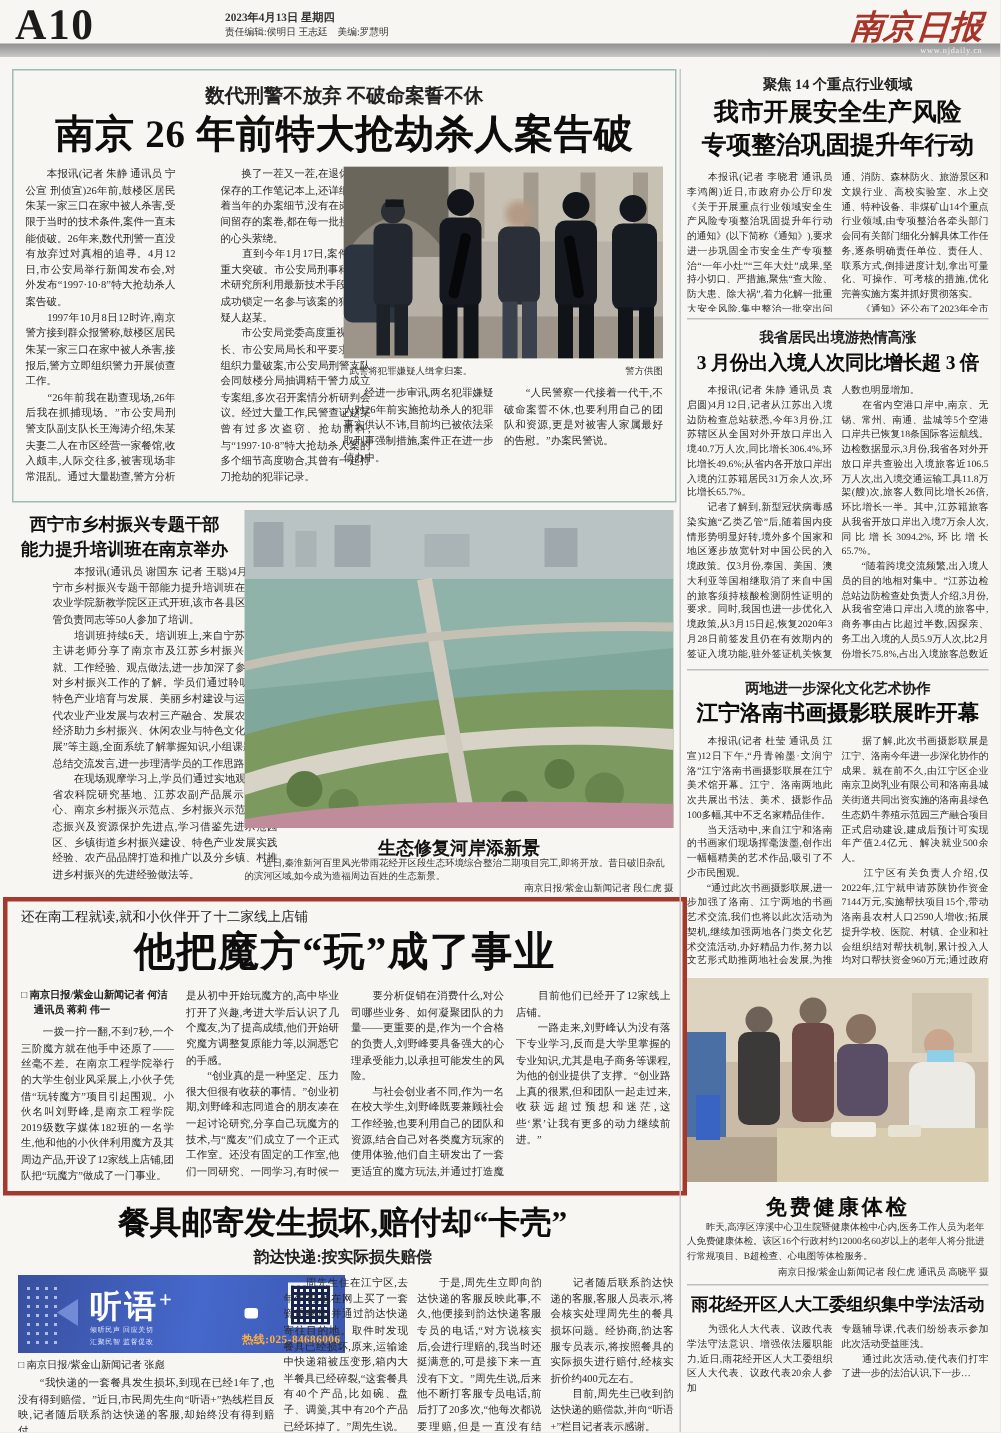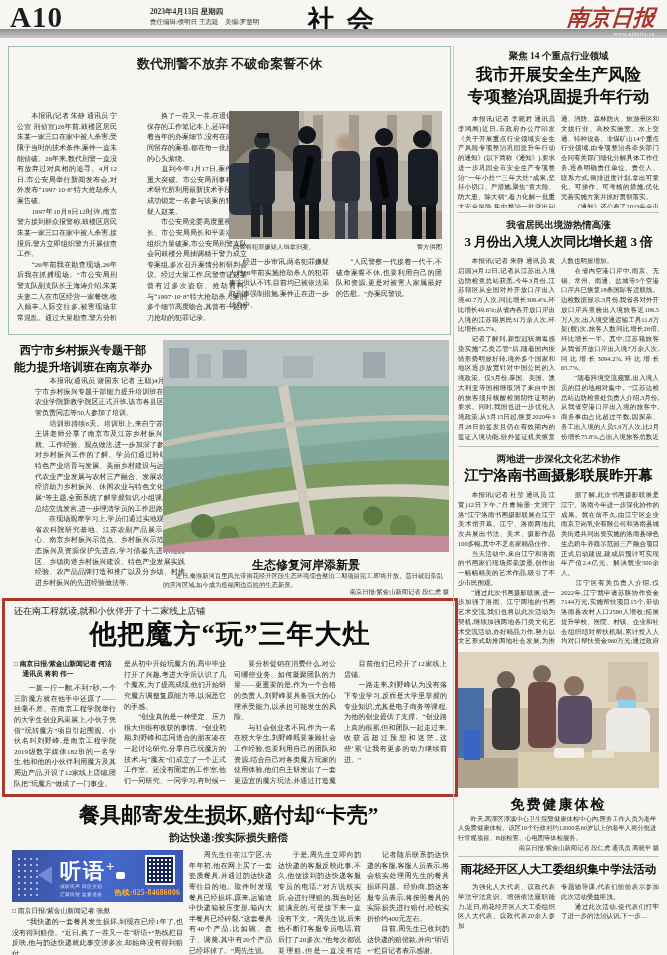--- a/index.html
+++ b/index.html
@@ -31,21 +31,21 @@
   .eco-title{font-size:12px;font-weight:bold;color:#111;}
   
   .red-box{border:3px solid #a5392c;background:rgba(255,255,255,0);}
   .cube-kicker{font-size:9px;color:#222;}
   .cube-title{font-size:27px;font-weight:bold;color:#0d0d0d;letter-spacing:1px;}
   .byline{font-size:6.8px;font-weight:bold;color:#222;line-height:1.5;}
   
   .tw-title{font-size:21px;font-weight:bold;color:#0d0d0d;}
   .tw-sub{font-size:10.5px;font-weight:bold;color:#222;}
   
-  .ad{background:linear-gradient(100deg,#38509f,#4668cc 55%,#3b57ae);overflow:hidden;}
+  .ad{background:linear-gradient(100deg,#38509f,#4668cc 55%,#3b57ae);overflow:hidden;padding-left:47px;}
   .ad-dots{background-image:radial-gradient(#cdd6f3 1px,transparent 1.2px);
            background-size:6px 6px;opacity:.8;}
   .ad-tri{width:0;height:0;border-top:9px solid transparent;border-bottom:9px solid transparent;
           border-right:14px solid #7d93dd;opacity:.85;}
   .ad-brand{font-size:21px;font-weight:bold;color:#fff;letter-spacing:2px;
             font-family:"Liberation Sans",sans-serif;}
   .ad-plus{font-size:15px;font-weight:bold;color:#fff;vertical-align:7px;}
   .ad-slogan{font-size:4.6px;color:#dfe6fb;line-height:1.7;letter-spacing:.5px;}
   .ad-hot{font-size:7.5px;font-weight:bold;color:#ffb03a;letter-spacing:.3px;}
   .ad-qr{background:
@@ -70,27 +70,27 @@
 </head>
 <body>
 
 <div id="page">
 
   <div class="abs pageno" style="left:10px;top:1px;">A10</div>
   <div class="abs hdr-info" style="left:150px;top:6px;">
     <div class="d">2023年4月13日 星期四</div>
     <div>责任编辑:侯明日 王志廷　美编:罗慧明</div>
   </div>
-  <div class="abs section-title center" style="left:277px;top:2px;width:140px;">社会</div>
   <div class="abs masthead" style="right:12px;top:3px;">南京日报</div>
   <div class="abs hdr-bar" style="left:0;top:29px;width:667px;height:9px;"></div>
   <div class="abs hdr-site" style="right:12px;top:30.5px;">www.njdaily.cn</div>
 
   <div class="abs main-box" style="left:8px;top:46px;width:441px;height:287px;">
     <div class="abs kicker center" style="left:0;top:8px;width:100%;">数代刑警不放弃 不破命案誓不休</div>
+    <div class="abs main-title center" style="left:0;top:25px;width:100%;">南京 26 年前特大抢劫杀人案告破</div>
     <div class="abs body-text" style="left:8px;top:64px;width:100px;height:214px;">　　本报讯(记者 朱静 通讯员 宁公宣 刑侦宣)26年前,鼓楼区居民朱某一家三口在家中被人杀害,受限于当时的技术条件,案件一直未能侦破。26年来,数代刑警一直没有放弃过对真相的追寻。4月12日,市公安局举行新闻发布会,对外发布“1997·10·8”特大抢劫杀人案告破。
 　　1997年10月8日12时许,南京警方接到群众报警称,鼓楼区居民朱某一家三口在家中被人杀害,接报后,警方立即组织警力开展侦查工作。
 　　“26年前我在勘查现场,26年后我在抓捕现场。”市公安局刑警支队副支队长王海涛介绍,朱某夫妻二人在市区经营一家餐馆,收入颇丰,人际交往多,被害现场非常混乱。通过大量勘查,警方分析这是一起有预谋、有针对性的抢劫杀人案。</div>
     <div class="abs body-text" style="left:128px;top:64px;width:100px;height:214px;margin-left:10px;">　　换了一茬又一茬,在退休刑警保存的工作笔记本上,还详细记录着当年的办案细节,没有在岗刑警间留存的案卷,都在每一批接力者的心头萦绕。
 　　直到今年1月17日,案件迎来重大突破。市公安局刑事科学技术研究所利用最新技术手段比对,成功锁定一名参与该案的犯罪嫌疑人赵某。
 　　市公安局党委高度重视,副市长、市公安局局长和平要求迅速组织力量破案,市公安局刑警支队会同鼓楼分局抽调精干警力成立专案组,多次召开案情分析研判会议。经过大量工作,民警查证赵某曾有过多次盗窃、抢劫前科,与“1997·10·8”特大抢劫杀人案的多个细节高度吻合,其曾有一起持刀抢劫的犯罪记录。
 　　专案组决定依法采取统一抓捕行动。2月7日中午12时许,警方在南京某小区内将犯罪嫌疑人抓获归案。</div>
 
     <svg class="abs photo-frame" style="left:220px;top:64px;" width="213" height="128" viewBox="0 0 213 128">
       <defs>
@@ -169,21 +169,21 @@
     <circle cx="240" cy="188" r="13" fill="#67854d"></circle>
     <circle cx="180" cy="196" r="9" fill="#5d7a45"></circle>
     <path d="M0,206 C60,196 140,192 286,196 L286,212 L0,212 Z" fill="#c08b9a"></path>
   </svg>
   <div class="abs eco-title center" style="left:163px;top:557px;width:286px;">生态修复河岸添新景</div>
   <div class="abs cap" style="left:163px;top:571px;width:286px;line-height:1.5;">　　近日,秦淮新河百里风光带雨花经开区段生态环境综合整治二期项目完工,即将开放。昔日破旧杂乱的滨河区域,如今成为造福周边百姓的生态新景。</div>
   <div class="abs cap-credit" style="left:163px;top:588px;width:286px;">南京日报/紫金山新闻记者 段仁虎 摄</div>
 
   <div class="abs red-box" style="left:2px;top:598px;width:450px;height:193px;">
     <div class="abs cube-kicker" style="left:9px;top:4px;">还在南工程就读,就和小伙伴开了十二家线上店铺</div>
-    <div class="abs cube-title center" style="left:0;top:15px;width:100%;">他把魔方“玩”三年大灶</div>
+    <div class="abs cube-title center" style="left:0;top:15px;width:100%;">他把魔方“玩”成了事业</div>
     <div class="abs byline pre" style="left:9px;top:58px;width:102px;">□ 南京日报/紫金山新闻记者 何洁
 　 通讯员 蒋莉 伟一</div>
     <div class="abs body-text" style="left:9px;top:82px;width:102px;height:104px;">　　一拨一拧一翻,不到7秒,一个三阶魔方就在他手中还原了——丝毫不差。在南京工程学院举行的大学生创业风采展上,小伙子凭借“玩转魔方”项目引起围观。小伙名叫刘野峰,是南京工程学院2019级数字媒体182班的一名学生,他和他的小伙伴利用魔方及其周边产品,开设了12家线上店铺,团队把“玩魔方”做成了一门事业。
 　　刘野峰说,方块的移动,在第一次触摸魔方的时候,这一瞬间便让他埋下了极大的兴趣。他回忆,自己</div>
     <div class="abs body-text" style="left:119px;top:58px;width:102px;height:128px;">是从初中开始玩魔方的,高中毕业打开了兴趣,考进大学后认识了几个魔友,为了提高成绩,他们开始研究魔方调整复原能力等,以洞悉它的手感。
 　　“创业真的是一种坚定、压力很大但很有收获的事情。”创业初期,刘野峰和志同道合的朋友凑在一起讨论研究,分享自己玩魔方的技术,与“魔友”们成立了一个正式工作室。还没有固定的工作室,他们一同研究、一同学习,有时候一些畅销魔方需求丰富,进一步研发资金,换个角度审视,帮他们找到商机。</div>
     <div class="abs body-text" style="left:229px;top:58px;width:102px;height:128px;">　　要分析促销在消费什么,对公司哪些业务、如何凝聚团队的力量——更重要的是,作为一个合格的负责人,刘野峰要具备强大的心理承受能力,以承担可能发生的风险。
 　　与社会创业者不同,作为一名在校大学生,刘野峰既要兼顾社会工作经验,也要利用自己的团队和资源,结合自己对各类魔方玩家的使用体验,他们自主研发出了一套更适宜的魔方玩法,并通过打造魔方周边产品,让公司业绩节节攀升。</div>
     <div class="abs body-text" style="left:339px;top:58px;width:103px;height:128px;">　　目前他们已经开了12家线上店铺。
 　　一路走来,刘野峰认为没有落下专业学习,反而是大学里掌握的专业知识,尤其是电子商务等课程,为他的创业提供了支撑。“创业路上真的很累,但和团队一起走过来,收获远超过预想和迷茫,这些‘累’让我有更多的动力继续前进。”</div>
@@ -200,21 +200,21 @@
     </div>
     <div class="abs ad-bubble" style="left:104px;top:22px;"></div>
     <div class="abs ad-slogan" style="left:48px;top:33px;">
       <div>倾听民声 回应关切</div>
       <div>汇聚民智 监督促改</div>
     </div>
     <div class="abs ad-qr" style="right:8px;top:5px;width:26px;height:26px;"></div>
     <div class="abs ad-hot" style="right:3px;top:38px;">热线:025-84686006</div>
   </div>
   <div class="abs byline" style="left:12px;top:906px;width:171px;font-weight:normal;">□ 南京日报/紫金山新闻记者 张彪</div>
-  <div class="abs body-text" style="left:12px;top:917px;width:171px;height:38px;">　　“我快递的一套餐具发生损坏,到现在已经1年了,也没有得到赔偿。”近日,换了一茬又一茬“听语+”热线栏目反映,他与韵达快递就此事交涉多次,却始终没有得到赔付。</div>
+  <div class="abs body-text" style="left:12px;top:917px;width:171px;height:38px;">　　“我快递的一套餐具发生损坏,到现在已经1年了,也没有得到赔偿。”近日,市民周先生向“听语+”热线栏目反映,记者随后联系韵达快递的客服,却始终没有得到赔付。</div>
   <div class="abs body-text" style="left:189px;top:850px;width:83px;height:105px;">　　周先生住在江宁区,去年年初,他在网上买了一套瓷质餐具,并通过韵达快递寄往目的地。取件时发现餐具已经损坏,原来,运输途中快递箱被压变形,箱内大半餐具已经碎裂,“这套餐具有40个产品,比如碗、盘子、调羹,其中有20个产品已经坏掉了。”周先生说。</div>
   <div class="abs body-text" style="left:278px;top:850px;width:83px;height:105px;">　　于是,周先生立即向韵达快递的客服反映此事,不久,他便接到韵达快递客服专员的电话,“对方说核实后,会进行理赔的,我当时还挺满意的,可是接下来一直没有下文。”周先生说,后来他不断打客服专员电话,前后打了20多次,“他每次都说要理赔,但是一直没有结果。”</div>
   <div class="abs body-text" style="left:367px;top:850px;width:82px;height:105px;">　　记者随后联系韵达快递的客服,客服人员表示,将会核实处理周先生的餐具损坏问题。经协商,韵达客服专员表示,将按照餐具的实际损失进行赔付,经核实折价约400元左右。
 　　目前,周先生已收到韵达快递的赔偿款,并向“听语+”栏目记者表示感谢。</div>
 
   <div class="abs vsep" style="left:452.5px;top:46px;width:1px;height:909px;"></div>
 
   <div class="abs r-kicker center" style="left:458px;top:50px;width:201px;">聚焦 14 个重点行业领域</div>
   <div class="abs r-title center pre" style="left:458px;top:64px;width:201px;">我市开展安全生产风险
 专项整治巩固提升年行动</div>

